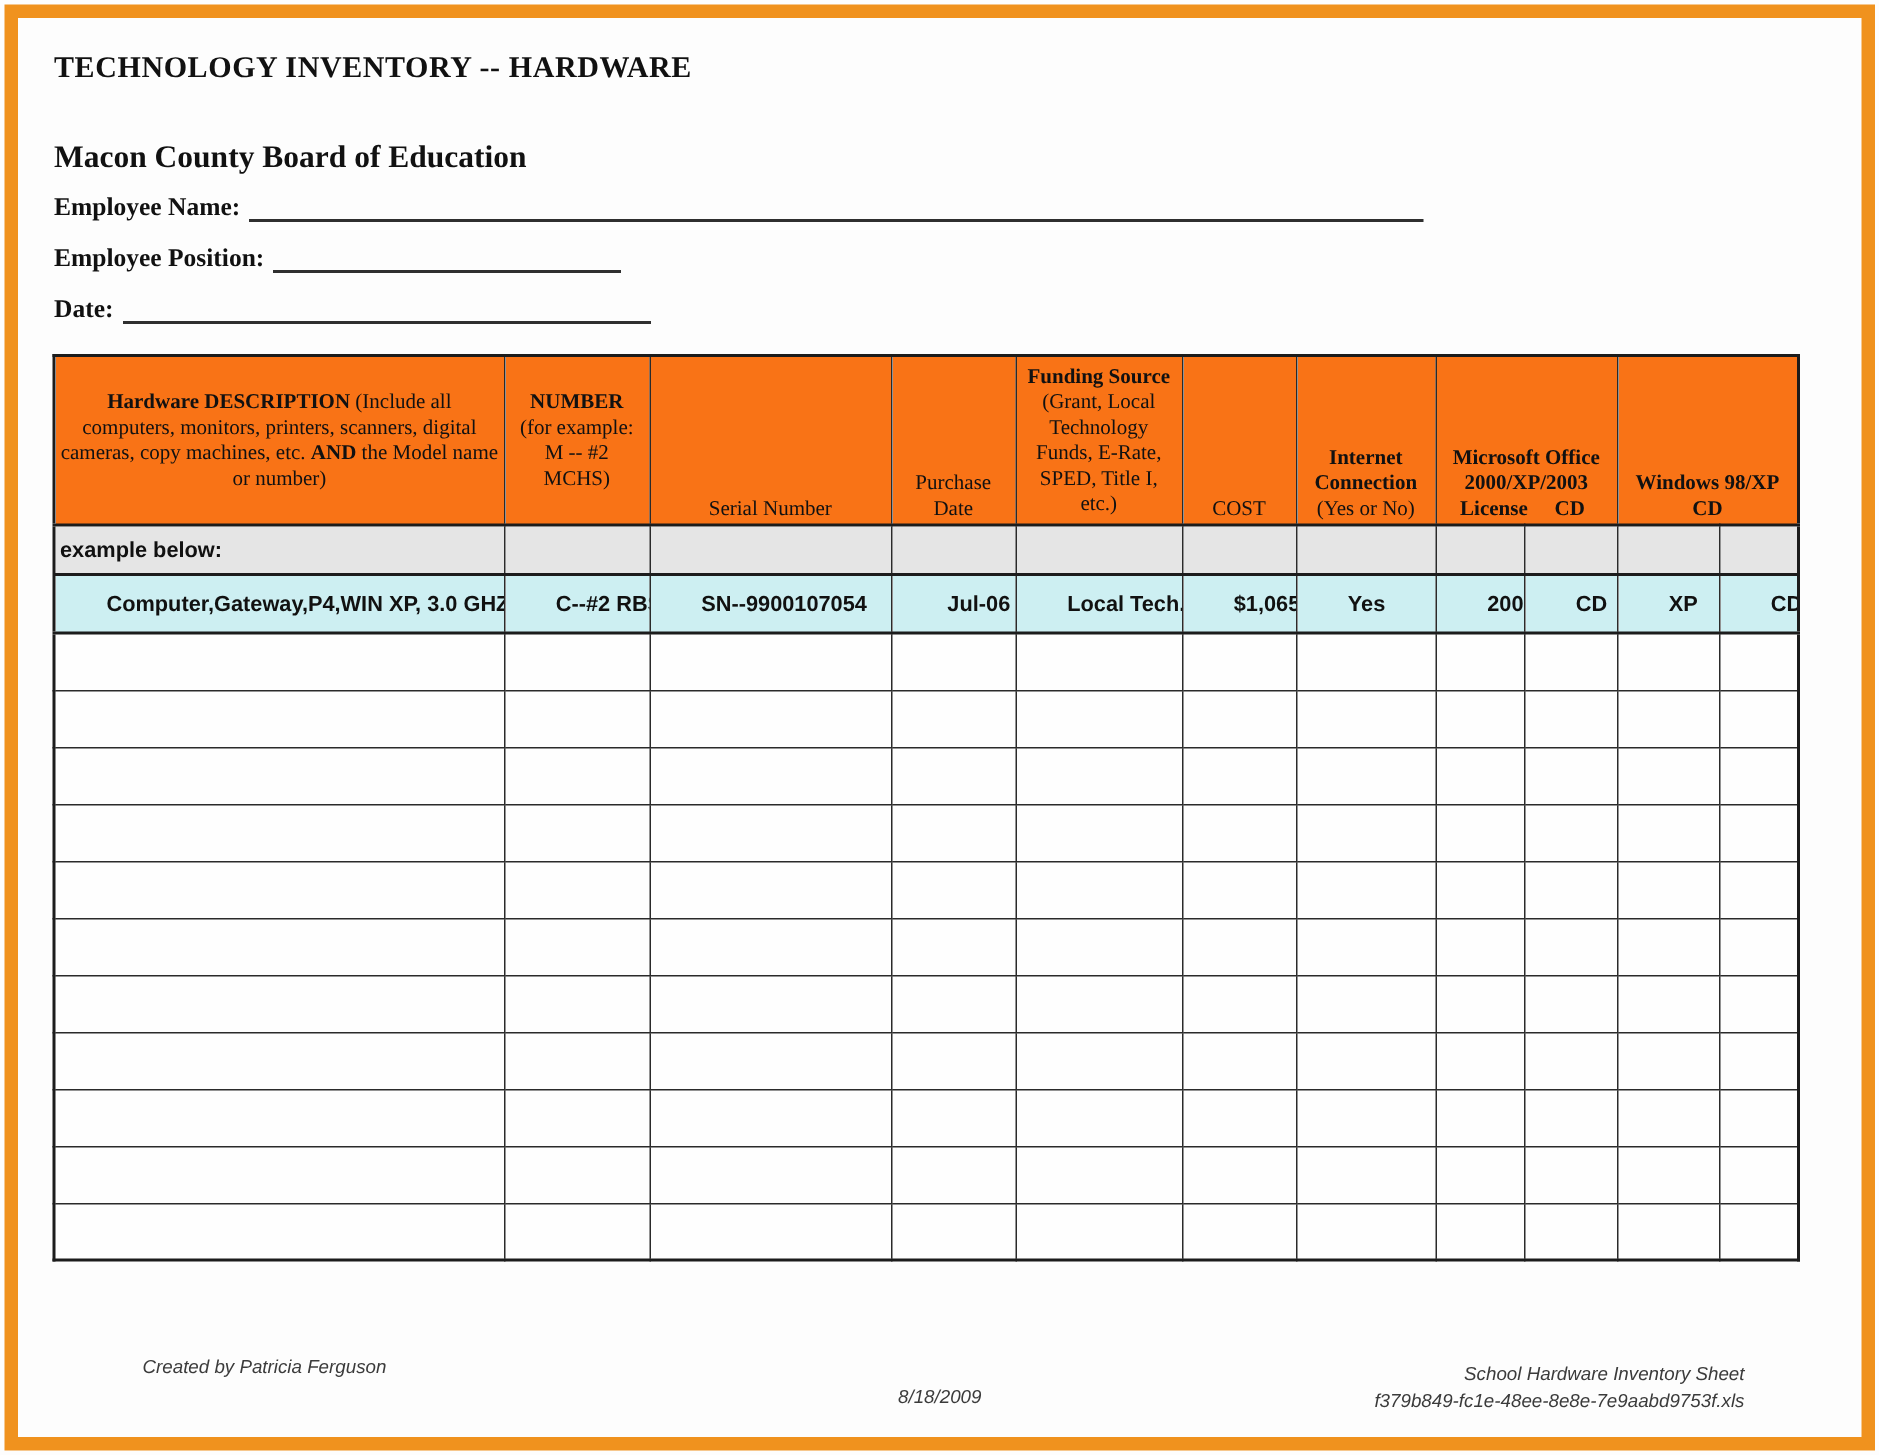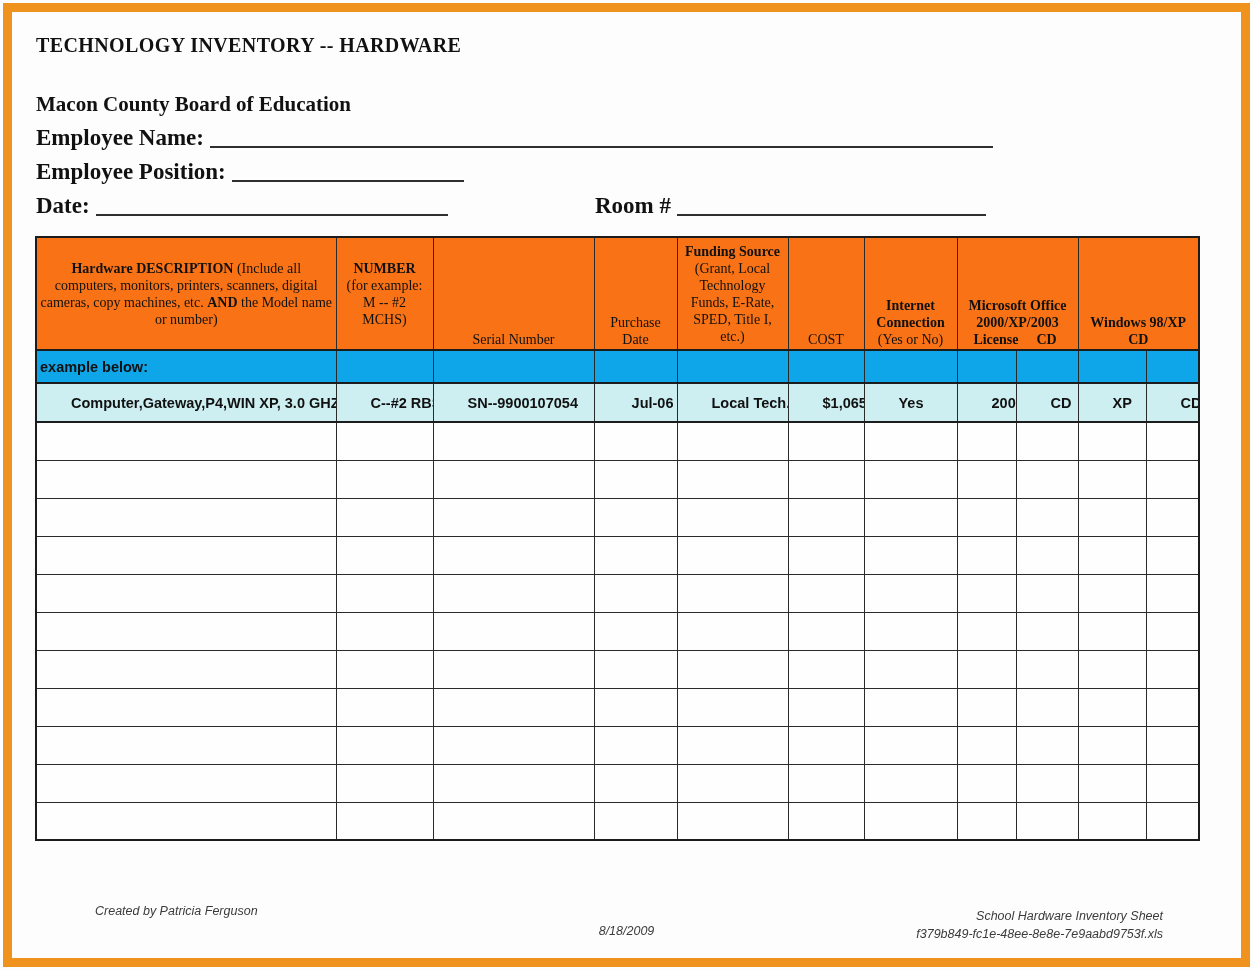--- a/index.html
+++ b/index.html
@@ -29,21 +29,21 @@
     position: absolute;
     left: 36px; top: 92px;
     font-size: 21px;
     font-weight: bold;
   }
   .frow {
     position: absolute;
     display: flex;
     align-items: flex-end;
     gap: 6px;
-    font-size: 23px;
+    font-size: 17px;
     font-weight: bold;
     line-height: 20px;
   }
   .rule {
     display: inline-block;
     height: 18px;
     border-bottom: 2px solid #2f2f2f;
   }
   
   table.inv {
@@ -82,21 +82,21 @@
   .subrow .sub-l { width: 58px; text-align: right; }
   .subrow .sub-r { flex: 1; text-align: center; }
   tbody td {
     font-family: "Liberation Sans", sans-serif;
     font-weight: bold;
     font-size: 14.5px;
     white-space: nowrap;
     vertical-align: middle;
   }
   tr.example-label { height: 33px; border-bottom: 2px solid #1c1c1c; }
-  tr.example-label td { background: #0ea5e9; }
+  tr.example-label td { background: #e5e5e5; }
   tr.example-data { height: 39px; border-bottom: 2px solid #1c1c1c; }
   tr.example-data td { background: #cdeff2; padding-left: 34px; }
   tr.empty-row { height: 38px; }
   tr.empty-row td { background: #fefefe; }
   td.al { text-align: left; }
   td.ar { text-align: right; }
   
   .foot {
     position: absolute;
     font-family: "Liberation Sans", sans-serif;
@@ -126,24 +126,20 @@
     <span>Employee Position:</span>
     <span class="rule" style="width:232px;"></span>
   </div>
 
 
   <div class="frow" style="left:36px; top:196px;text-align:center;">
     <span>Date:</span>
     <span class="rule" style="width:352px;"></span>
   </div>
 
-  <div class="frow" style="left:595px; top:196px;">
-    <span>Room #</span>
-    <span class="rule" style="width:309px;"></span>
-  </div>
 
   <table class="inv">
     <colgroup>
       <col style="width:300px">
         <col style="width:97px">
         <col style="width:161px">
       <col style="width:83px">
         <col style="width:111px">
         <col style="width:76px">
       <col style="width:93px">

